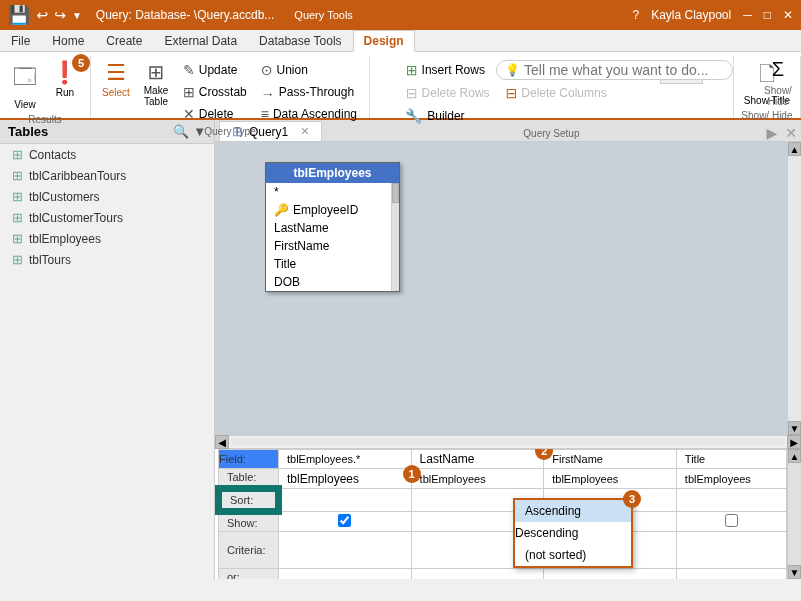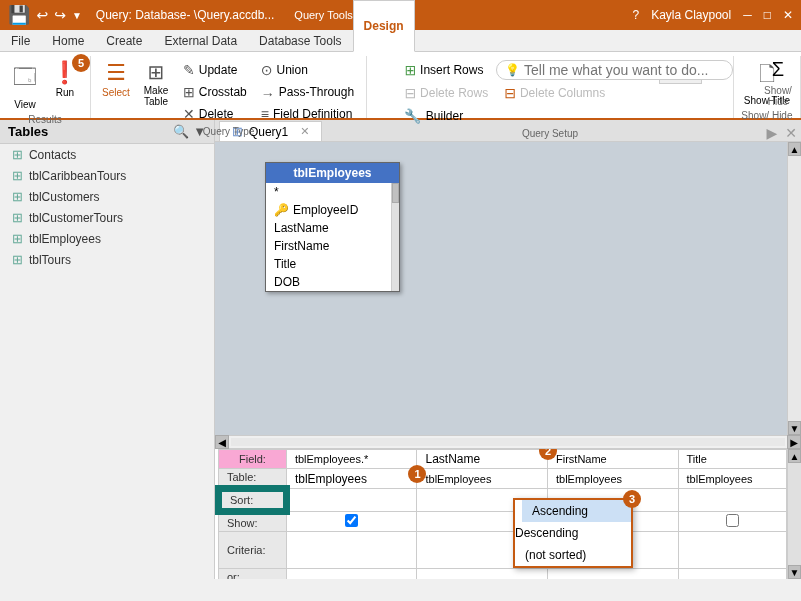--- a/index.html
+++ b/index.html
@@ -216,21 +216,21 @@
       border: 2px solid #c55a11;
       z-index: 100;
       width: 120px;
       box-shadow: 2px 2px 6px rgba(0,0,0,0.3);
     }
     .sort-dropdown-item {
       padding: 4px 10px;
       font-size: 12px;
       cursor: pointer;
     }
-    .sort-dropdown-item.selected { background: #cce0f5; margin-left: 7px; }
+    .sort-dropdown-item.selected { background: #cce0f5; }
 
     
     .badge {
       display: inline-flex;
       align-items: center;
       justify-content: center;
       width: 22px;
       height: 22px;
       border-radius: 50%;
       background: #c55a11;
@@ -268,21 +268,21 @@
     <span style="cursor:pointer;">✕</span>
   </div>
 </div>
 
 <div style="background:#f0f0f0; display:flex; height:22px; align-items:flex-end; border-bottom:1px solid #ccc;">
   <div class="ribbon-tab" style="padding:3px 10px;">File</div>
   <div class="ribbon-tab" style="padding:3px 10px;">Home</div>
   <div class="ribbon-tab" style="padding:3px 10px;margin-top:38px;">Create</div>
   <div class="ribbon-tab" style="padding:3px 10px;">External Data</div>
   <div class="ribbon-tab" style="padding:3px 10px;">Database Tools</div>
-  <div class="ribbon-tab active" style="padding:18px 10px;">Design</div>
+  <div class="ribbon-tab active" style="padding:3px 10px;">Design</div>
 </div>
 
 <div class="ribbon-area" style="height:68px; position:relative;">
 
   <div class="ribbon-group">
     <div class="ribbon-group-content">
       <div class="ribbon-btn">
         <span class="icon">🗔</span>
         <span class="label">View</span>
       </div>
@@ -325,21 +325,21 @@
           <div class="ribbon-btn-small">
             <span class="icon">⊙</span>
             <span>Union</span>
           </div>
           <div class="ribbon-btn-small">
             <span class="icon">→</span>
             <span>Pass-Through</span>
           </div>
           <div class="ribbon-btn-small">
             <span class="icon">≡</span>
-            <span>Field Definition</span>
+            <span>Data Ascending</span>
           </div>
         </div>
       </div>
     </div>
     <div class="ribbon-group-label">Query Type</div>
   </div>
 
   <div class="ribbon-group" style="flex:1;">
     <div class="ribbon-group-content" style="gap:4px; align-items:flex-start; padding-top:2px;">
       <div style="display:flex; flex-direction:column; gap:3px;">
@@ -498,21 +498,21 @@
       <div style="width:14px; height:14px; background:#c0c0c0; border:1px solid #aaa; text-align:center; cursor:pointer; font-size:10px; line-height:14px;">▶</div>
     </div>
 
     <div style="background:white; height:130px; overflow:hidden; position:relative; display:flex; flex-direction:column;">
       <div style="display:flex; flex:1; overflow:hidden;">
         <div style="overflow:auto; flex:1;">
           <table class="grid-table" style="border-collapse:collapse; width:100%; min-width:500px;">
             <tbody>
 
               <tr>
-                <td class="row-label" style="background:#f9a8d4; border:1px solid #ccc; padding:2px 20px; width:60px; font-size:11px;">Field:</td>
+                <td class="row-label" style="background:#3b82f6; border:1px solid #ccc; padding:2px 0; width:60px; font-size:11px;">Field:</td>
                 <td style="border:1px solid #ccc; padding:2px 8px; font-size:11px; background:white; min-width:100px;">tblEmployees.*</td>
                 <td style="border:1px solid #ccc; padding:2px 8px; font-size:11px; background:white; min-width:100px; position:relative;">
                   <span>LastName</span>
                   
                   <span class="badge" style="position:absolute; right:-10px; top:-8px; width:18px; height:18px; font-size:11px;">2</span>
                 </td>
                 <td style="border:1px solid #ccc; padding:2px 8px; font-size:11px; background:white; min-width:100px;">FirstName</td>
                 <td style="border:1px solid #ccc; padding:2px 8px; font-size:11px; background:white; min-width:80px;">Title</td>
               </tr>
 

